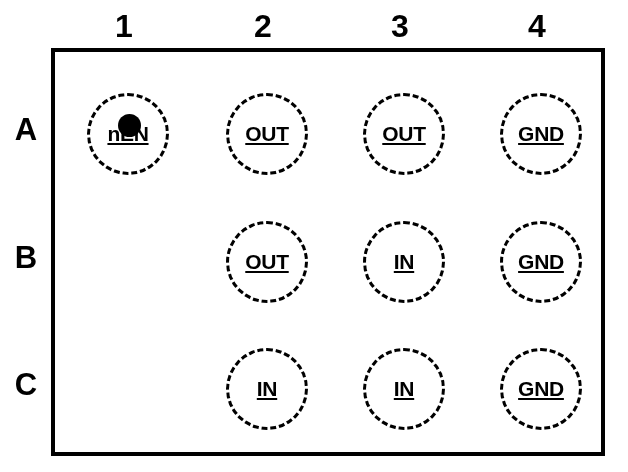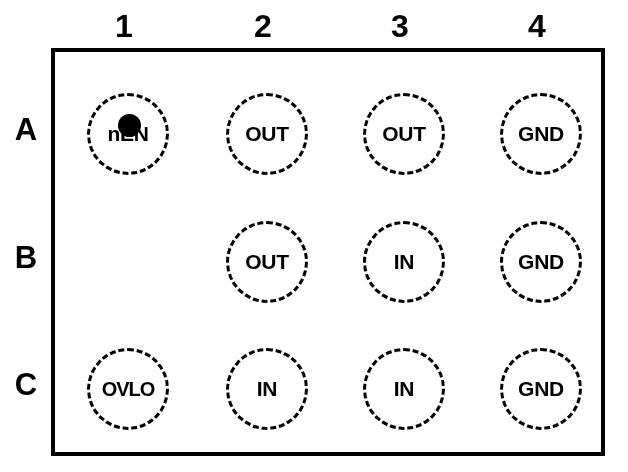--- a/index.html
+++ b/index.html
@@ -74,20 +74,21 @@
     position: absolute;
     width: 82px;
     height: 82px;
     box-sizing: border-box;
     border: 3px dashed #000000;
     border-radius: 50%;
     display: flex;
     align-items: center;
     justify-content: center;
     background: transparent;
+    text-decoration: underline;
   }
   .ball-label {
     font-size: 21px;
     font-weight: bold;
     color: #000000;
     white-space: nowrap;
     line-height: 22px;
     letter-spacing: -0.3px;
   }
   .ball-label.long {
@@ -133,23 +134,20 @@
     <div class="ball" style="left:171px; top:169px;">
       <span class="ball-label">OUT</span>
     </div>
     <div class="ball" style="left:308px; top:169px;">
       <span class="ball-label">IN</span>
     </div>
     <div class="ball" style="left:445px; top:169px;">
       <span class="ball-label">GND</span>
     </div>
 
-    <div class="ball" style="left:32px;  top:296px;">
-      <span class="ball-label long">OVLO</span>
-    </div>
     <div class="ball" style="left:171px; top:296px;">
       <span class="ball-label">IN</span>
     </div>
     <div class="ball" style="left:308px; top:296px;">
       <span class="ball-label">IN</span>
     </div>
     <div class="ball" style="left:445px; top:296px;">
       <span class="ball-label">GND</span>
     </div>
 

